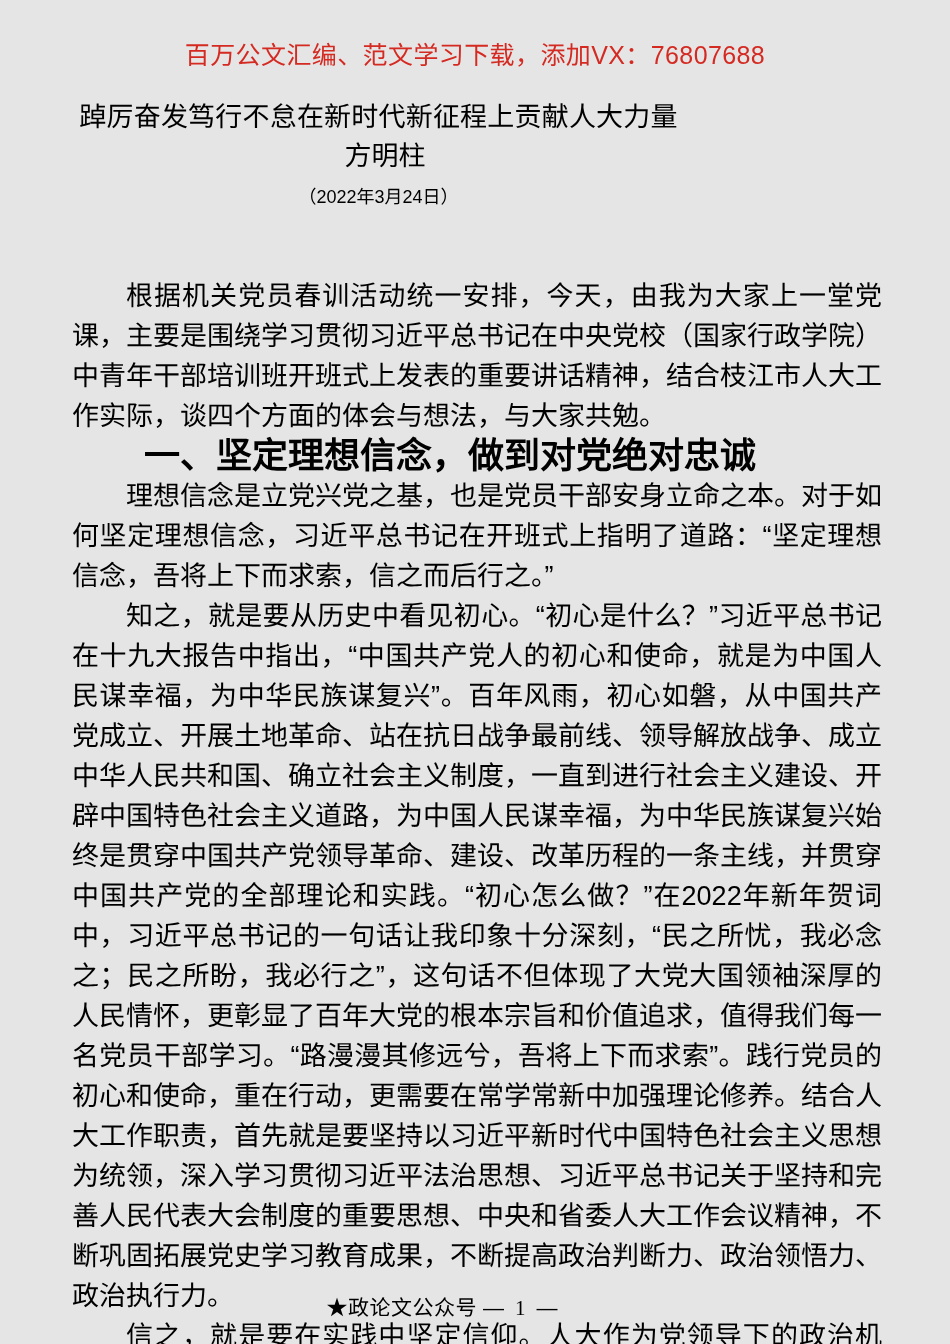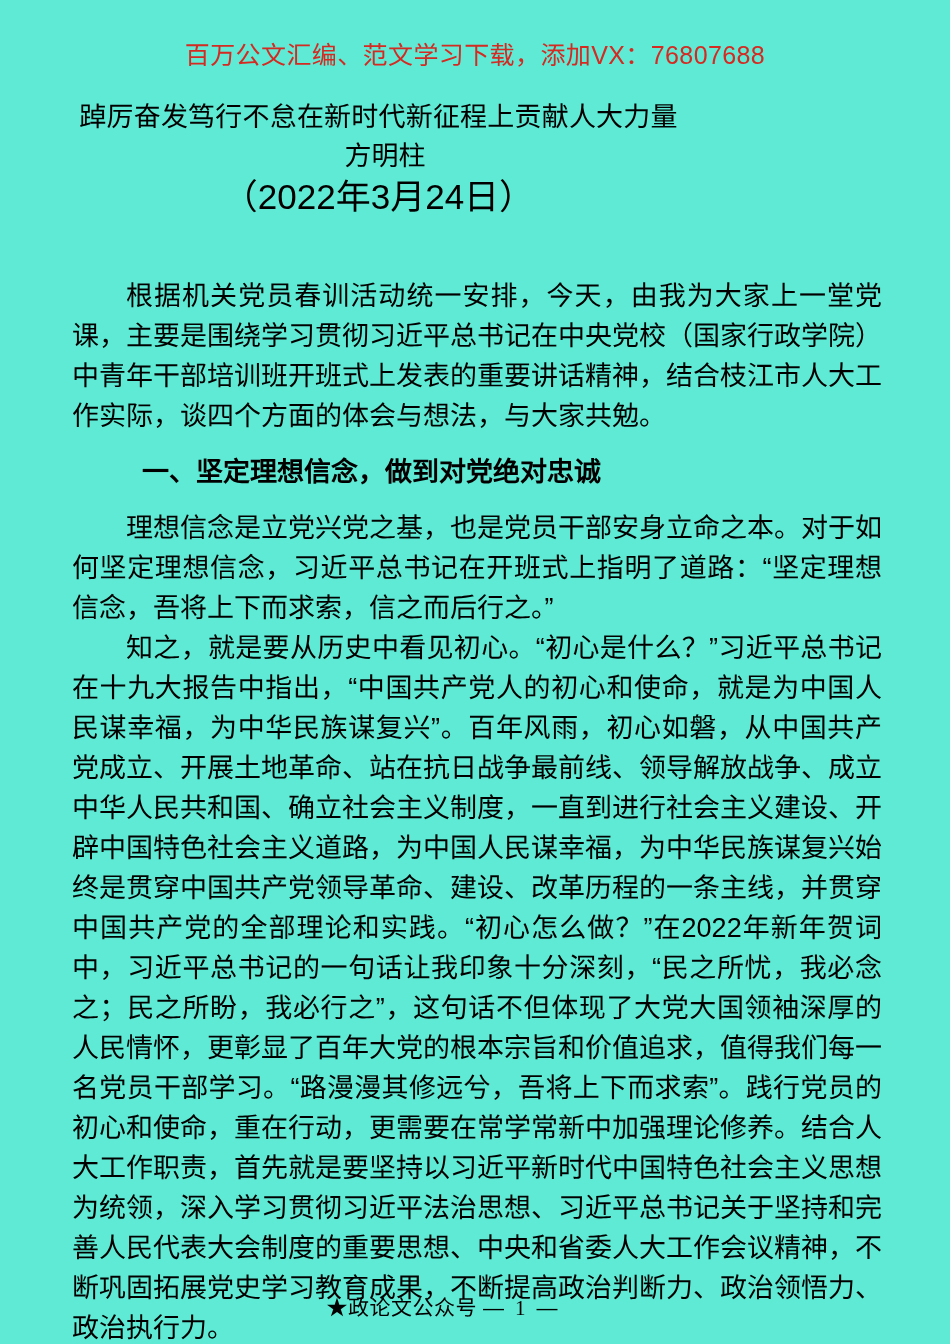--- a/index.html
+++ b/index.html
@@ -10,21 +10,21 @@
   }
   body {
     font-family: "Liberation Sans", "DejaVu Sans", sans-serif;
     color: #000000;
   }
   .page {
     position: relative;
     width: 950px;
     height: 1344px;
     margin: 0 auto;
-    background: #5eead4;
+    background: #e5e5e5;
     overflow: hidden;
     box-sizing: border-box;
   }
 
   
   .promo-banner {
     position: absolute;
     top: 38px;
     left: 0;
     width: 950px;
@@ -50,21 +50,21 @@
     letter-spacing: 0.2px;
     white-space: nowrap;
   }
   .doc-author {
     font-size: 27px;
     line-height: 38px;
     margin-top: 1px;
     margin-left: 13px;
   }
   .doc-date {
-    font-size: 35px;
+    font-size: 18px;
     line-height: 38px;
     margin-top: 3px;
   }
 
   
   .body-area {
     position: absolute;
     top: 276px;
     left: 72px;
     width: 810px;
@@ -73,22 +73,22 @@
     margin: 0;
     font-size: 27px;
     line-height: 40px;
     text-align: justify;
     text-justify: inter-character;
     text-indent: 2em;
     letter-spacing: 0px;
     word-break: break-all;
   }
   p.section-heading {
-    margin: 16px;
-    font-size: 27px;
+    margin: 0;
+    font-size: 36px;
     line-height: 40px;
     text-indent: 2em;
     font-weight: 600;
     letter-spacing: 0px;
   }
 
   
   .page-footer {
     position: absolute;
     bottom: 22px;

